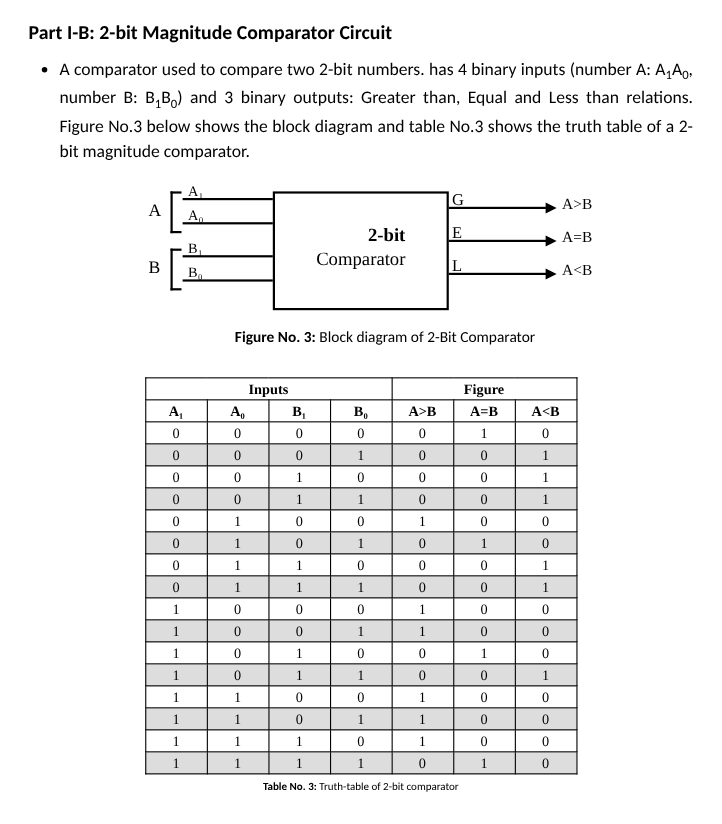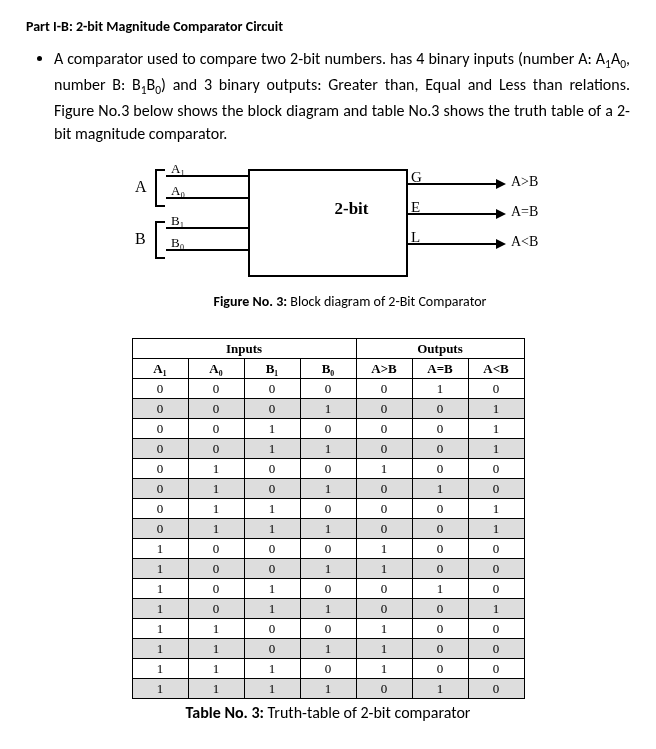--- a/index.html
+++ b/index.html
@@ -5,21 +5,21 @@
   body {
     font-family: Calibri, Arial, sans-serif;
     color: #000;
     background: #fff;
     margin: 0;
     padding: 18px 26px;
     width: 656px;
     box-sizing: border-box;
   }
   h2 {
-    font-size: 14px;
+    font-size: 18px;
     margin: 0 0 12px 0;
     font-weight: bold;
   }
   ul.desc {
     margin: 0 0 18px 0;
     padding-left: 28px;
   }
   ul.desc li {
     font-size: 16px;
     line-height: 1.45;
@@ -137,21 +137,21 @@
     background: #fff;
   }
   table.tt tr.shaded td {
     background: #dddddd;
   }
   table.tt .grouphdr th {
     border-bottom: 1px solid #000;
   }
   .tbl-caption {
     text-align: left;
-    font-size: 16px;
+    font-size: 10px;
     margin-top: 4px;
   }
 </style>
 </head>
 <body>
 
 <h2>Part I-B: 2-bit Magnitude Comparator Circuit</h2>
 
 <ul class="desc">
   <li>A comparator used to compare two 2-bit numbers. has 4 binary inputs (number A: A<sub>1</sub>A<sub>0</sub>, number B: B<sub>1</sub>B<sub>0</sub>) and 3 binary outputs: Greater than, Equal and Less than relations. Figure No.3 below shows the block diagram and table No.3 shows the truth table of a 2-bit magnitude comparator.</li>
@@ -168,20 +168,21 @@
     <div class="wire wire-in wA1"></div>
     <span class="sig-label-in lA0">A₀</span>
     <div class="wire wire-in wA0"></div>
     <span class="sig-label-in lB1">B₁</span>
     <div class="wire wire-in wB1"></div>
     <span class="sig-label-in lB0">B₀</span>
     <div class="wire wire-in wB0"></div>
 
     <div class="box">
       <div class="line1">2-bit</div>
+      <div class="line2">Comparator</div>
     </div>
 
     <span class="out-port pG">G</span>
     <span class="out-port pE">E</span>
     <span class="out-port pL">L</span>
 
     <div class="wire wire-out wG"></div>
     <div class="wire wire-out wE"></div>
     <div class="wire wire-out wL"></div>
 
@@ -197,21 +198,21 @@
   <div class="fig-caption">
     <b>Figure No. 3:</b><span> Block diagram of 2-Bit Comparator</span>
   </div>
 </div>
 
 <div class="tt-wrap">
   <table class="tt">
     <thead>
       <tr class="grouphdr">
         <th colspan="4">Inputs</th>
-        <th colspan="3">Outputs</th>
+        <th colspan="3">Figure</th>
       </tr>
       <tr id="tt-headers">
           <th>A₁</th>
           <th>A₀</th>
           <th>B₁</th>
           <th>B₀</th>
           <th>A&gt;B</th>
           <th>A=B</th>
           <th>A&lt;B</th>
         </tr>

